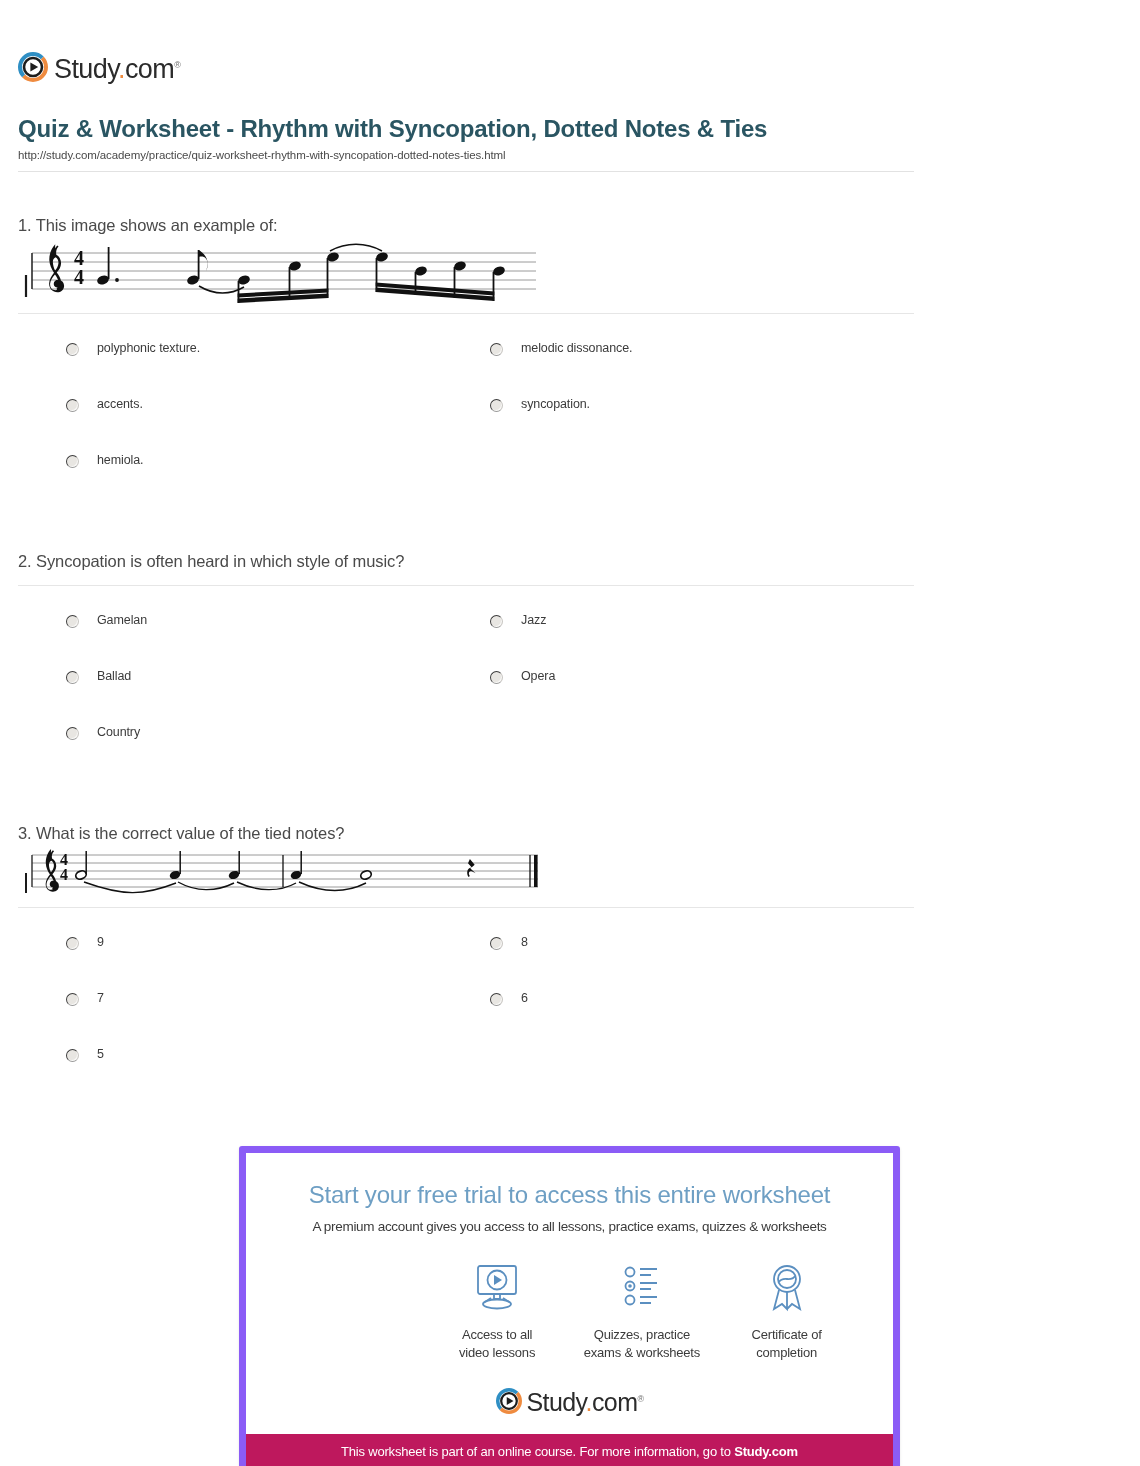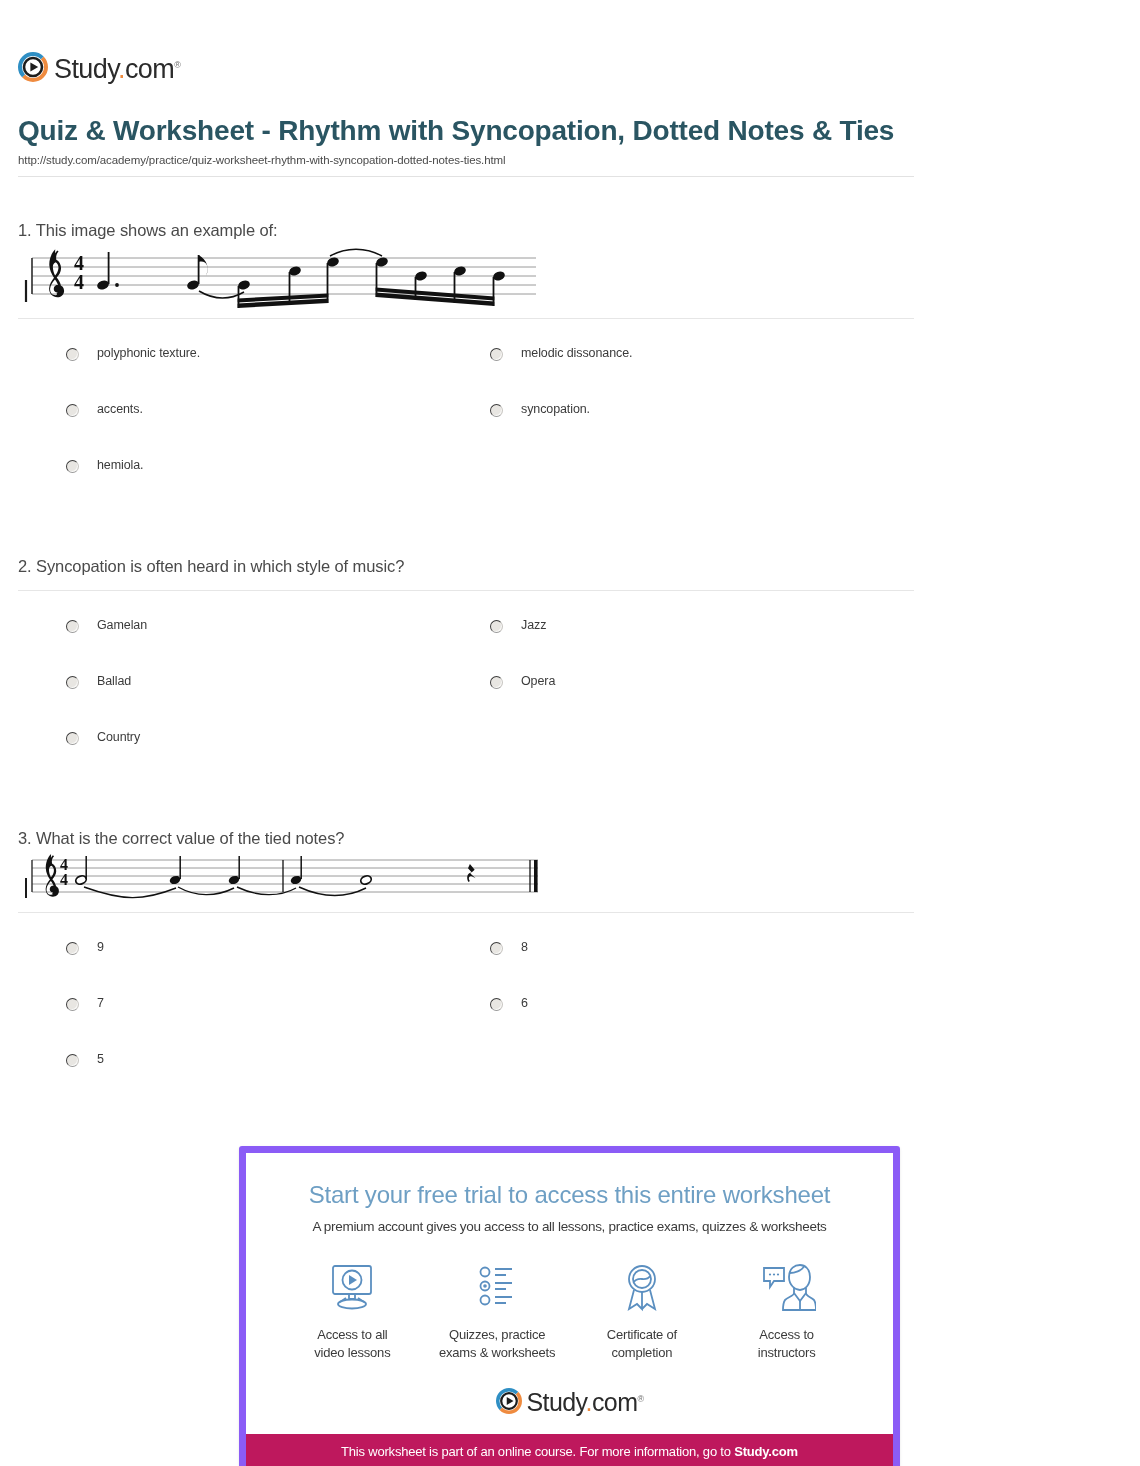--- a/index.html
+++ b/index.html
@@ -45,21 +45,21 @@
   .logo-word .dot { color: #ef8b3f; }
   .logo-tm {
     font-size: 9px;
     vertical-align: super;
     color: #6d6d6d;
   }
 
   
   .title-block { padding: 28px 18px 0 18px; }
   .title {
-    font-size: 28px;
+    font-size: 24px;
     font-weight: bold;
     color: #2a5562;
     line-height: 1.22;
     margin: 0;
     letter-spacing: -0.2px;
   }
   .url {
     font-size: 11.5px;
     color: #4a4a4a;
     margin-top: 6px;
@@ -509,39 +509,20 @@
             <path d="M19 27 L14 46 L22 41 L27 46 L27 29"></path>
             <path d="M35 27 L40 46 L32 41 L27 46"></path>
           </svg>
         </div>
         <div class="feature-text">
           <span>Certificate of</span><br>
           <span>completion</span>
         </div>
       </div>
 
-      <div class="feature">
-        <div class="feature-icon">
-          <svg width="58" height="50" viewBox="0 0 58 50" fill="none" stroke="#5b8fc0" stroke-width="1.8">
-            <path d="M6 5 L26 5 L26 18 L16 18 L12 24 L12 18 L6 18 Z"></path>
-            <circle cx="12" cy="11.5" r="1.1" fill="#5b8fc0" stroke="none"></circle>
-            <circle cx="16" cy="11.5" r="1.1" fill="#5b8fc0" stroke="none"></circle>
-            <circle cx="20" cy="11.5" r="1.1" fill="#5b8fc0" stroke="none"></circle>
-            <path d="M31 14 C 31 5 37 2 42 2 C 47 2 52 6 52 14 C 52 22 47 27 42 27 C 37 27 31 22 31 14 Z"></path>
-            <path d="M32 10 C 36 10 44 8 46 3"></path>
-            <path d="M36 25 L36 30 C 36 33 30 34 27 37 C 25 40 25 44 25 47 L58 47 C 58 44 58 40 56 37 C 53 34 48 33 48 30 L48 25"></path>
-            <path d="M36 30 L42 38 L48 30"></path>
-            <path d="M42 38 L42 47"></path>
-          </svg>
-        </div>
-        <div class="feature-text">
-          <span>Access to</span><br>
-          <span>instructors</span>
-        </div>
-      </div>
 
     </div>
 
     <div class="promo-logo">
       <svg class="logo-mark" viewBox="0 0 30 30">
         <circle cx="15" cy="15" r="13" fill="none" stroke="#ef8b3f" stroke-width="4" stroke-dasharray="41 41" transform="rotate(-45 15 15)"></circle>
         <circle cx="15" cy="15" r="13" fill="none" stroke="#2f8fc4" stroke-width="4" stroke-dasharray="41 41" stroke-dashoffset="-41" transform="rotate(-45 15 15)"></circle>
         <circle cx="15" cy="15" r="9" fill="#ffffff"></circle>
         <circle cx="15" cy="15" r="9" fill="none" stroke="#1d1d1d" stroke-width="2.6"></circle>
         <polygon points="12.4,10.4 20.2,15 12.4,19.6" fill="#1d1d1d"></polygon>

